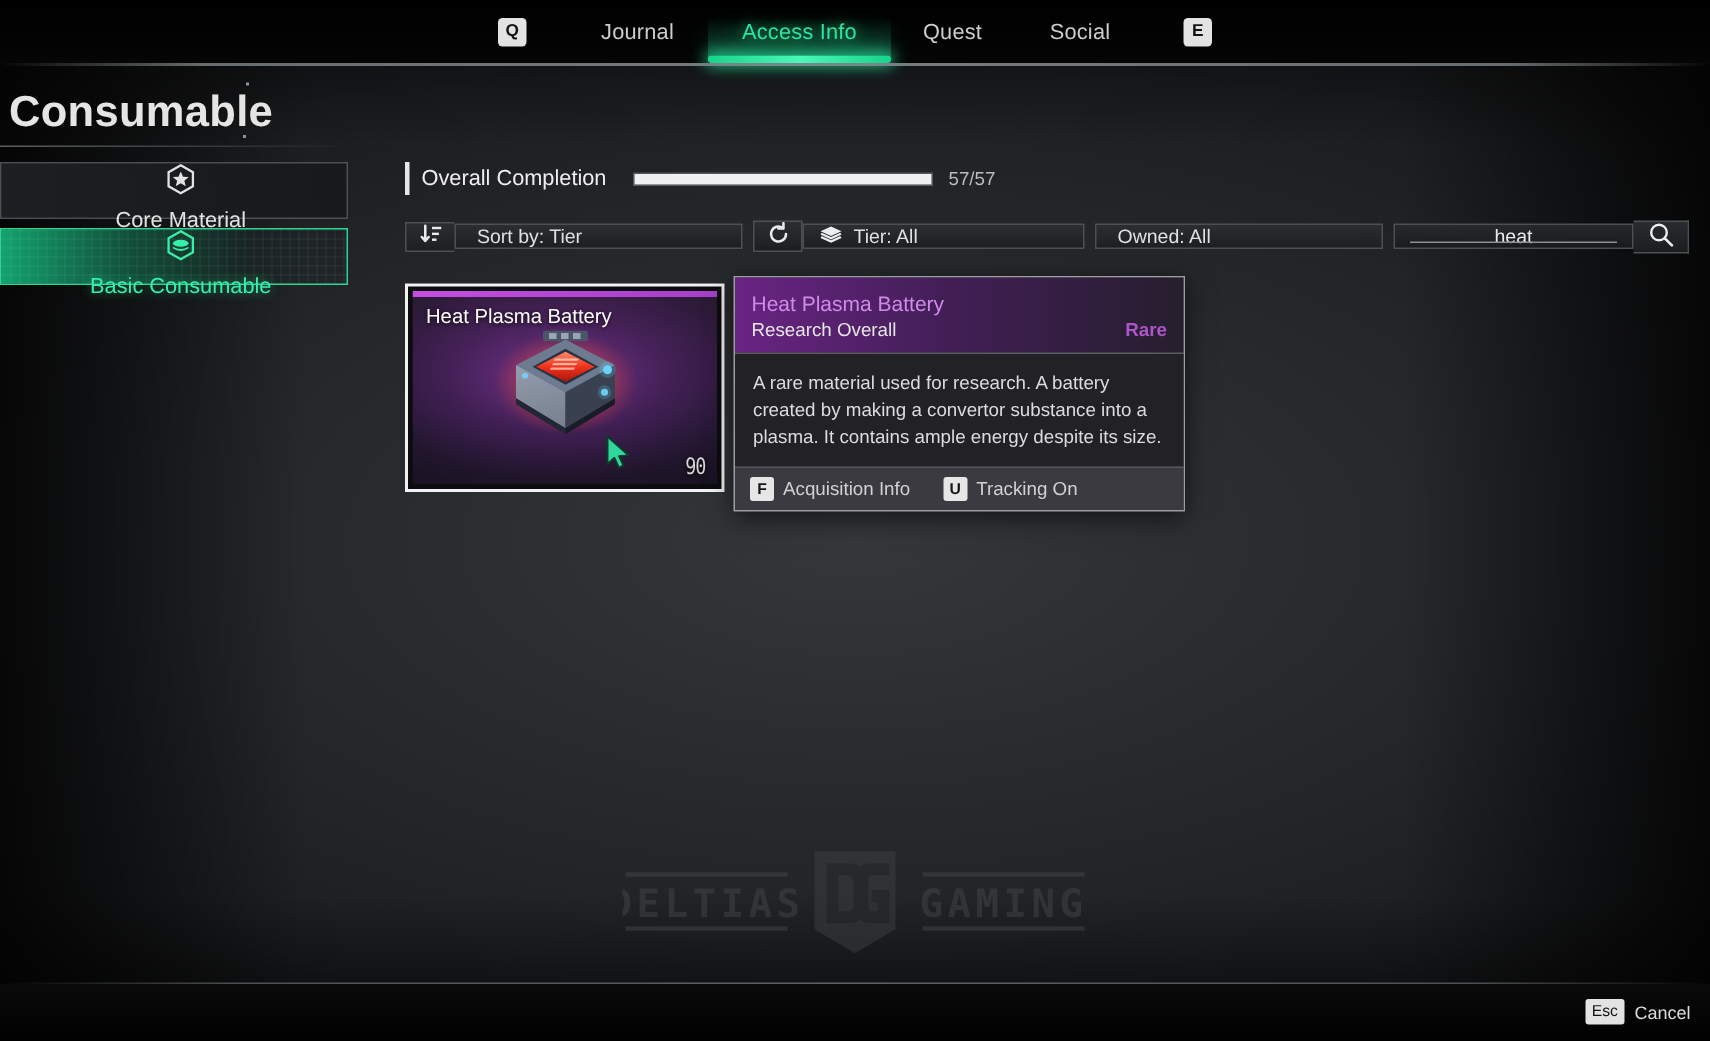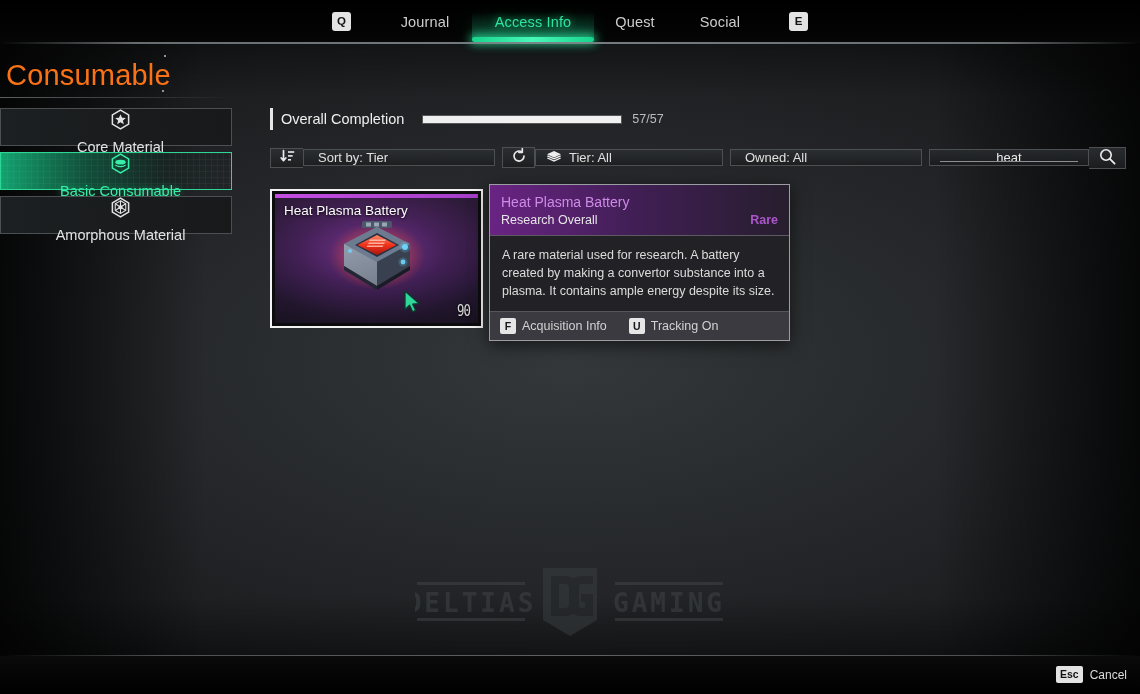--- a/index.html
+++ b/index.html
@@ -59,21 +59,21 @@
   }
   .nav-tab.active::before{
     content:""; position:absolute; left:50%; transform:translateX(-50%); bottom:4px;
     width:122px; height:27px;
     background:linear-gradient(to top, rgba(40,225,158,.30), rgba(40,225,158,0));
   }
 
   
   #page-title {
     position:absolute; left:6px; top:59px;
-    font-size:29px; font-weight:400; color:#f97316; letter-spacing:.2px;
+    font-size:29px; font-weight:700; color:#e5e5e5; letter-spacing:.2px;
     z-index:5;
   }
   #title-underline {
     position:absolute; left:0; top:97px; width:232px; height:1px;
     background:linear-gradient(to right, rgba(165,170,175,.55), rgba(165,170,175,.18) 70%, rgba(165,170,175,0));
     z-index:5;
   }
   .dot-deco { position:absolute; width:2px; height:2px; background:#8e9396; z-index:5; }
 
   #sidebar { position:absolute; left:0; top:108px; width:232px; z-index:5; }
@@ -204,21 +204,21 @@
     position:absolute; left:0; bottom:38px; width:1140px; height:1px;
     background:linear-gradient(to right, rgba(100,104,108,0) 0%, rgba(120,124,128,.6) 14%, rgba(126,130,134,.7) 50%, rgba(120,124,128,.6) 86%, rgba(100,104,108,0) 100%);
     z-index:6;
   }
   #esc-group {
     position:absolute; right:13px; bottom:11px; display:flex; align-items:center; gap:7px; z-index:7;
   }
   .keycap-esc {
     display:inline-flex; align-items:center; justify-content:center;
     min-width:25px; height:17px; padding:0 4px; border-radius:2px;
-    background:#e3e3e3; color:#131313; font-size:10.5px; font-weight:700; line-height:1;
+    background:#e3e3e3; color:#131313; font-size:10.5px; font-weight:400; line-height:1;
   }
   #esc-label { font-size:12px; color:#dcdcdc; }
 </style>
 </head>
 <body>
 
 <div id="bg-base"></div>
 
 <div id="watermark">
   <svg width="310" height="72" viewBox="0 0 310 72" xmlns="http://www.w3.org/2000/svg">
@@ -274,29 +274,20 @@
         </svg></span>
       <span>Core Material</span>
     </div>
     <div class="side-item active">
       <span class="hexicon"><svg width="21" height="21" viewBox="0 0 22 22">
           <path d="M11 1.2 L19.5 6.1 L19.5 15.9 L11 20.8 L2.5 15.9 L2.5 6.1 Z" fill="none" stroke="#36efa8" stroke-width="1.6"></path>
           <ellipse cx="11" cy="9.6" rx="5.4" ry="2.5" fill="#36efa8"></ellipse>
           <path d="M5.6 12 Q11 15.2 16.4 12 L16.4 13.3 Q11 16.6 5.6 13.3 Z" fill="#36efa8"></path>
         </svg></span>
       <span>Basic Consumable</span>
-    </div>
-    <div class="side-item">
-      <span class="hexicon"><svg width="21" height="21" viewBox="0 0 22 22">
-          <path d="M11 1.2 L19.5 6.1 L19.5 15.9 L11 20.8 L2.5 15.9 L2.5 6.1 Z" fill="none" stroke="#e2e2e2" stroke-width="1.6"></path>
-          <path d="M11 4 L16.5 7.1 L16.5 14.2 L11 17.3 L5.5 14.2 L5.5 7.1 Z" fill="none" stroke="#e2e2e2" stroke-width="1.1"></path>
-          <path d="M11 4 L11 17.3 M5.5 7.1 L16.5 14.2 M16.5 7.1 L5.5 14.2" stroke="#e2e2e2" stroke-width="1.1"></path>
-          <circle cx="11" cy="10.7" r="2.1" fill="#e2e2e2"></circle>
-        </svg></span>
-      <span>Amorphous Material</span>
     </div>
   </div>
 
 <div id="content">
 
   <div class="completion-row">
     <div class="comp-bar-left"></div>
     <div class="comp-label">Overall Completion</div>
     <div class="progress-track">
       <div class="progress-fill" id="progress-fill" style="width: 100%;"></div>

